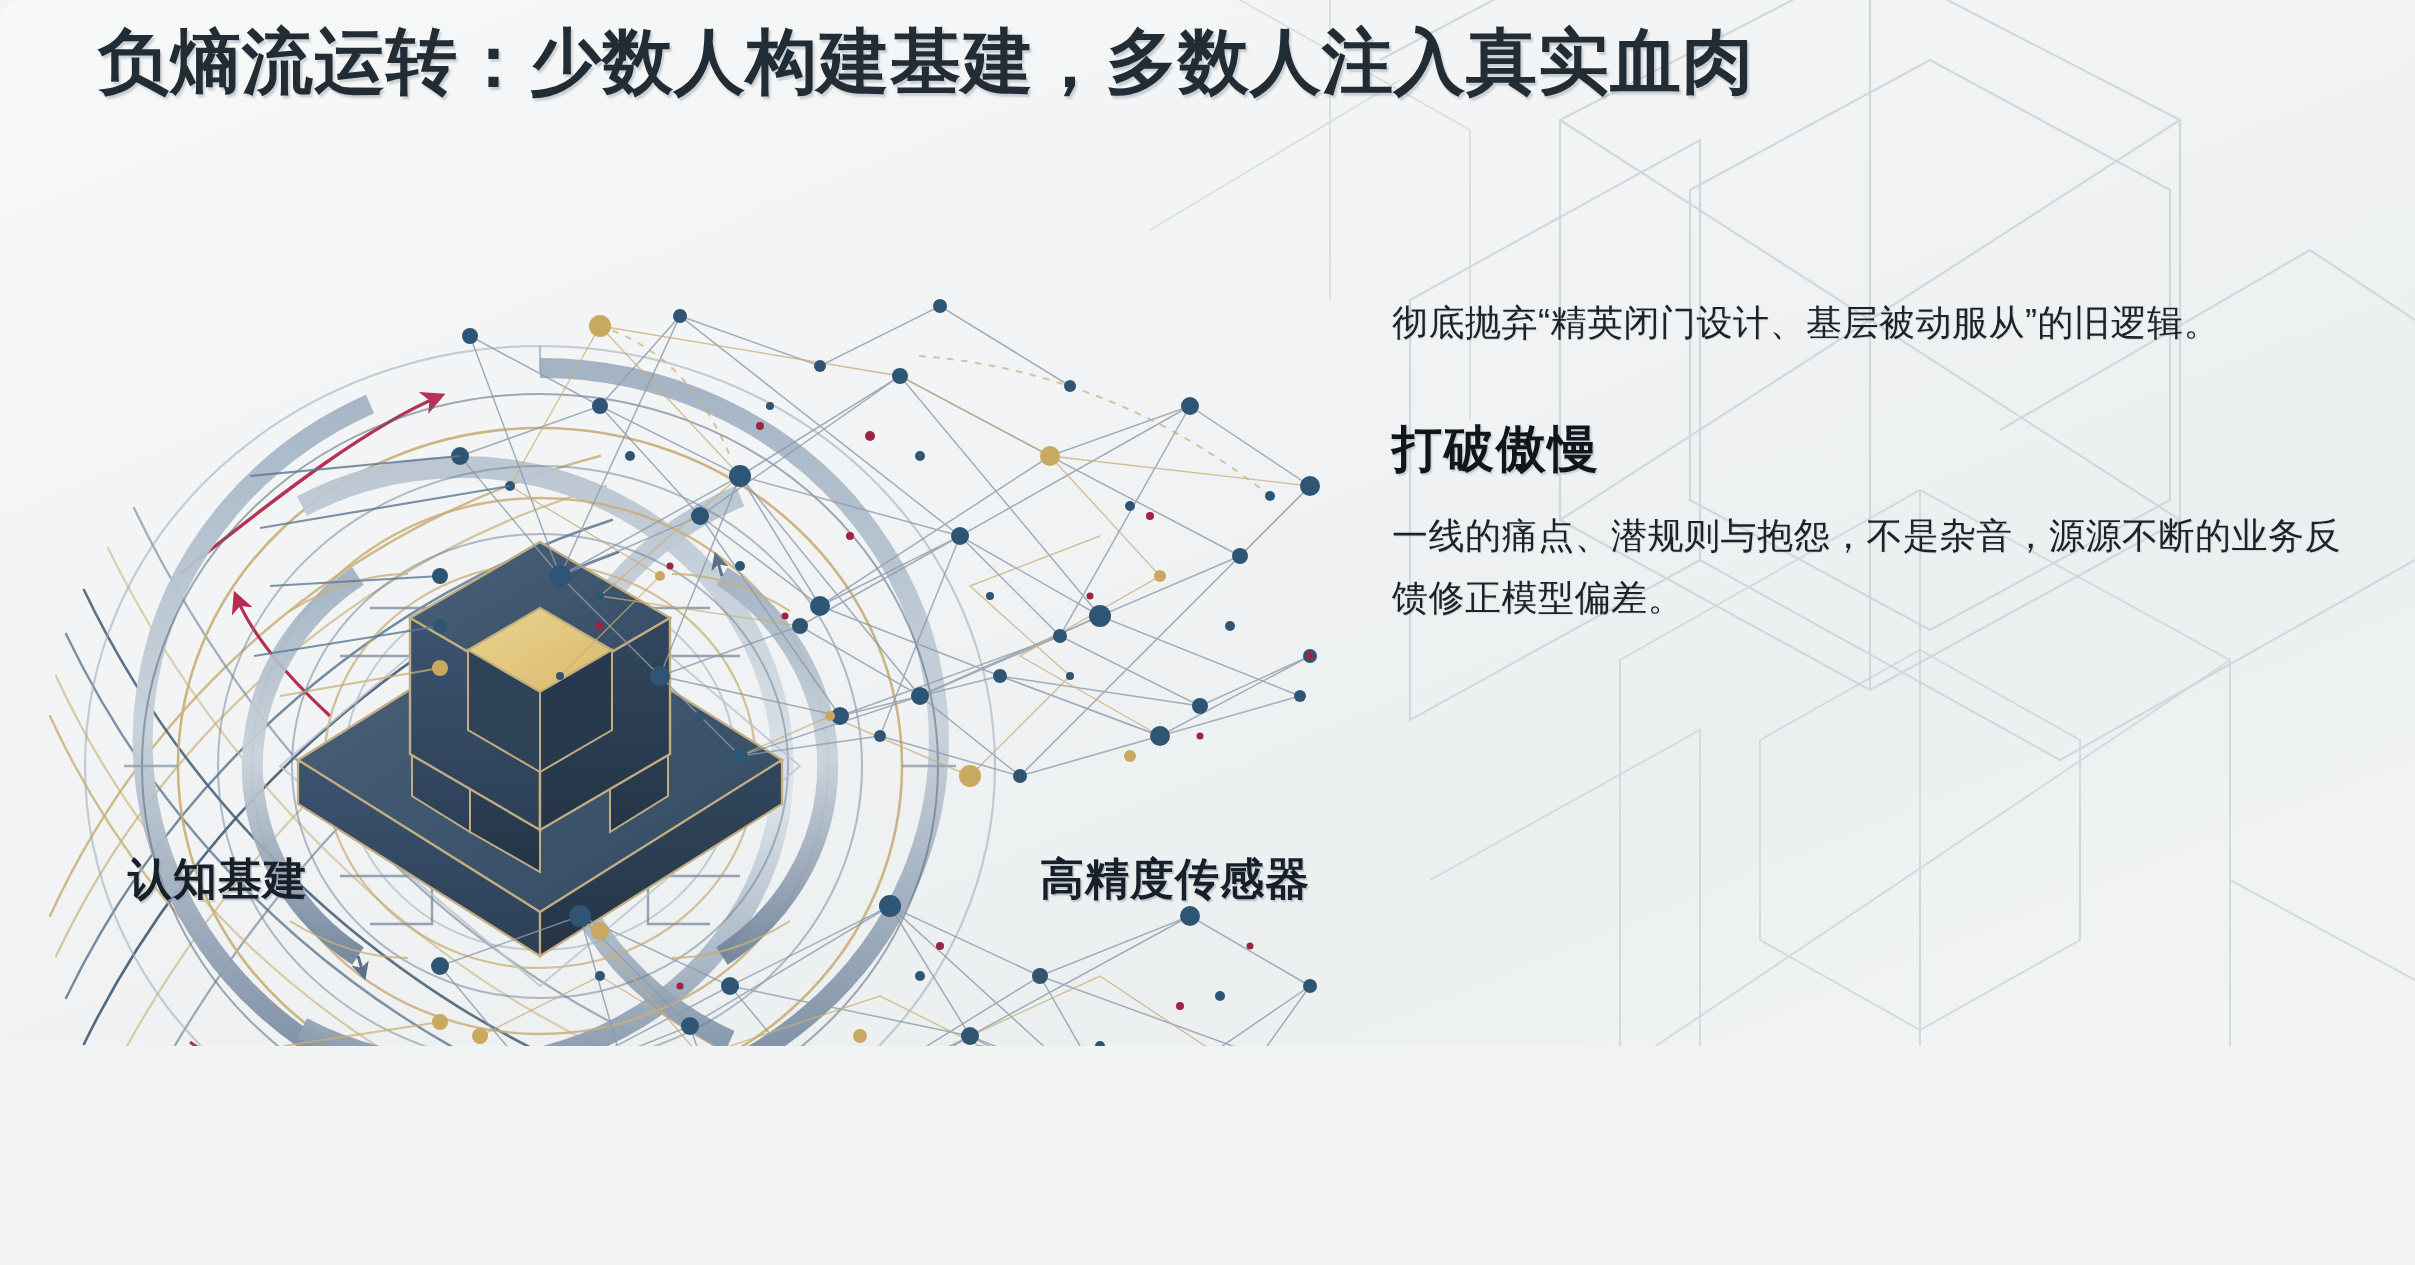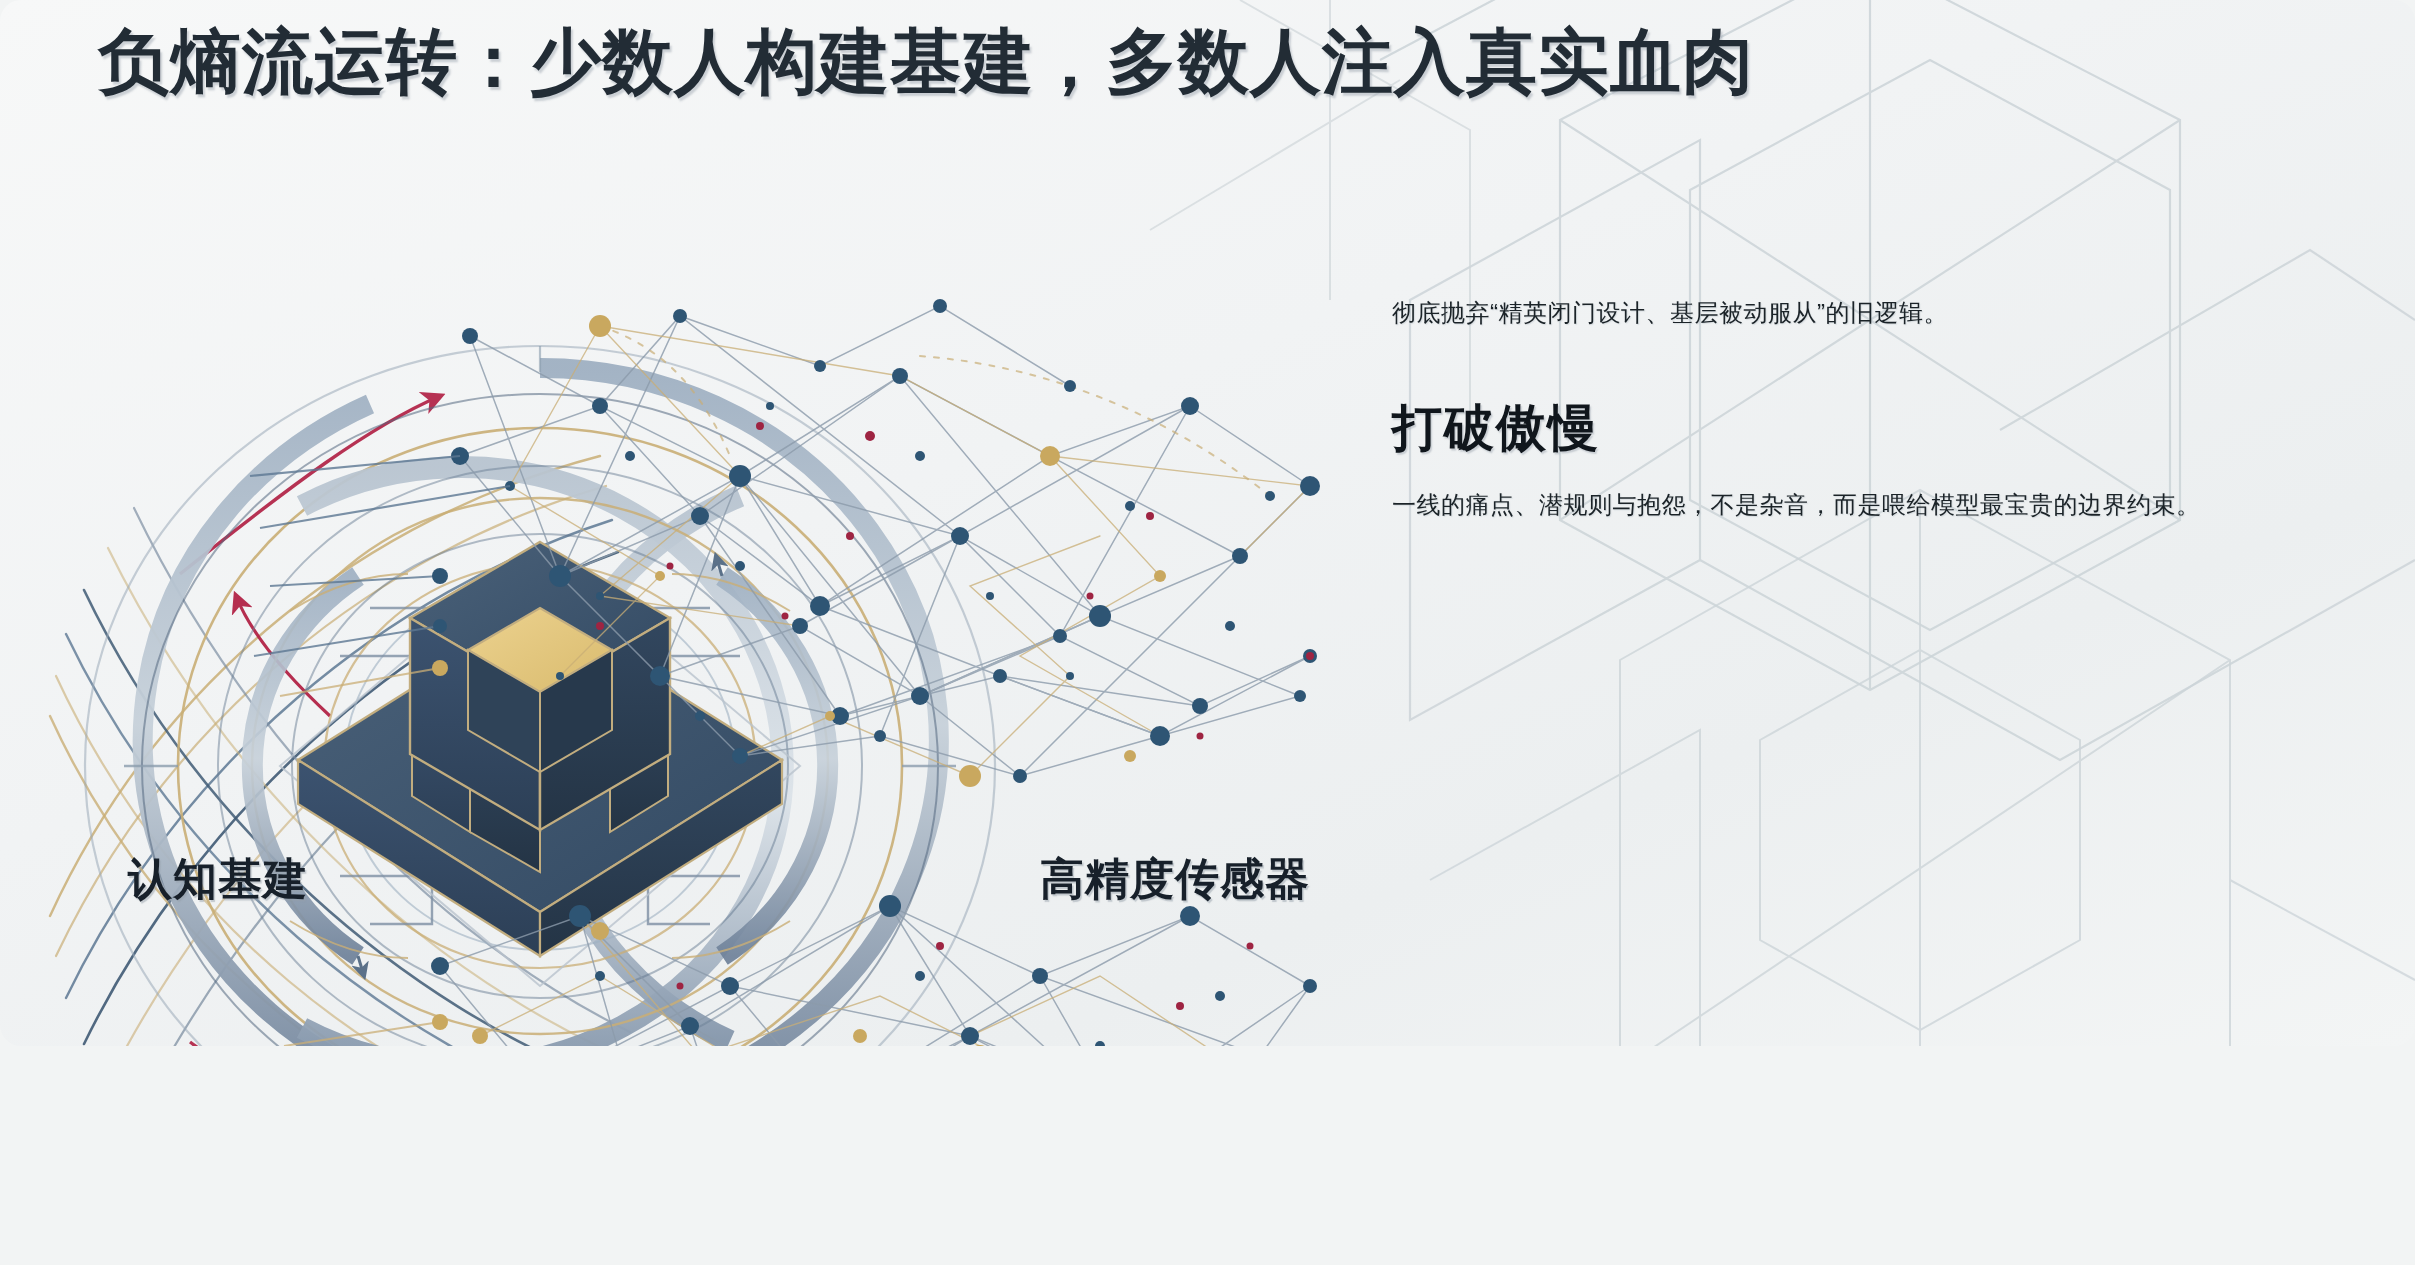--- a/index.html
+++ b/index.html
@@ -67,21 +67,21 @@
   .block-title {
     font-size:50px;
     font-weight:bold;
     color:#10161c;
     letter-spacing:2px;
     text-shadow:1.5px 2px 1.5px rgba(150,160,170,.45);
     margin-bottom:26px;
     line-height:1.18;
   }
   .block-body {
-    font-size:24px;
+    font-size:36px;
     line-height:1.72;
     color:#1b2328;
     letter-spacing:0.5px;
     text-shadow:1px 1px 1px rgba(170,180,188,.35);
   }
 </style>
 </head>
 <body>
 
 <div id="slide">
@@ -478,18 +478,18 @@
   </div>
 
   <div id="text-col">
 
     <div class="block">
       <div class="block-body">彻底抛弃“精英闭门设计、基层被动服从”的旧逻辑。</div>
     </div>
 
     <div class="block">
       <div class="block-title">打破傲慢</div>
-      <div class="block-body">一线的痛点、潜规则与抱怨，不是杂音，而是喂给模型最宝贵的边界约束。</div>
+      <div class="block-body">一线的痛点、潜规则与抱怨，不是杂音，源源不断的业务反馈修正模型偏差。</div>
     </div>
 
 
   </div>
 </div>
 
 </body></html>

